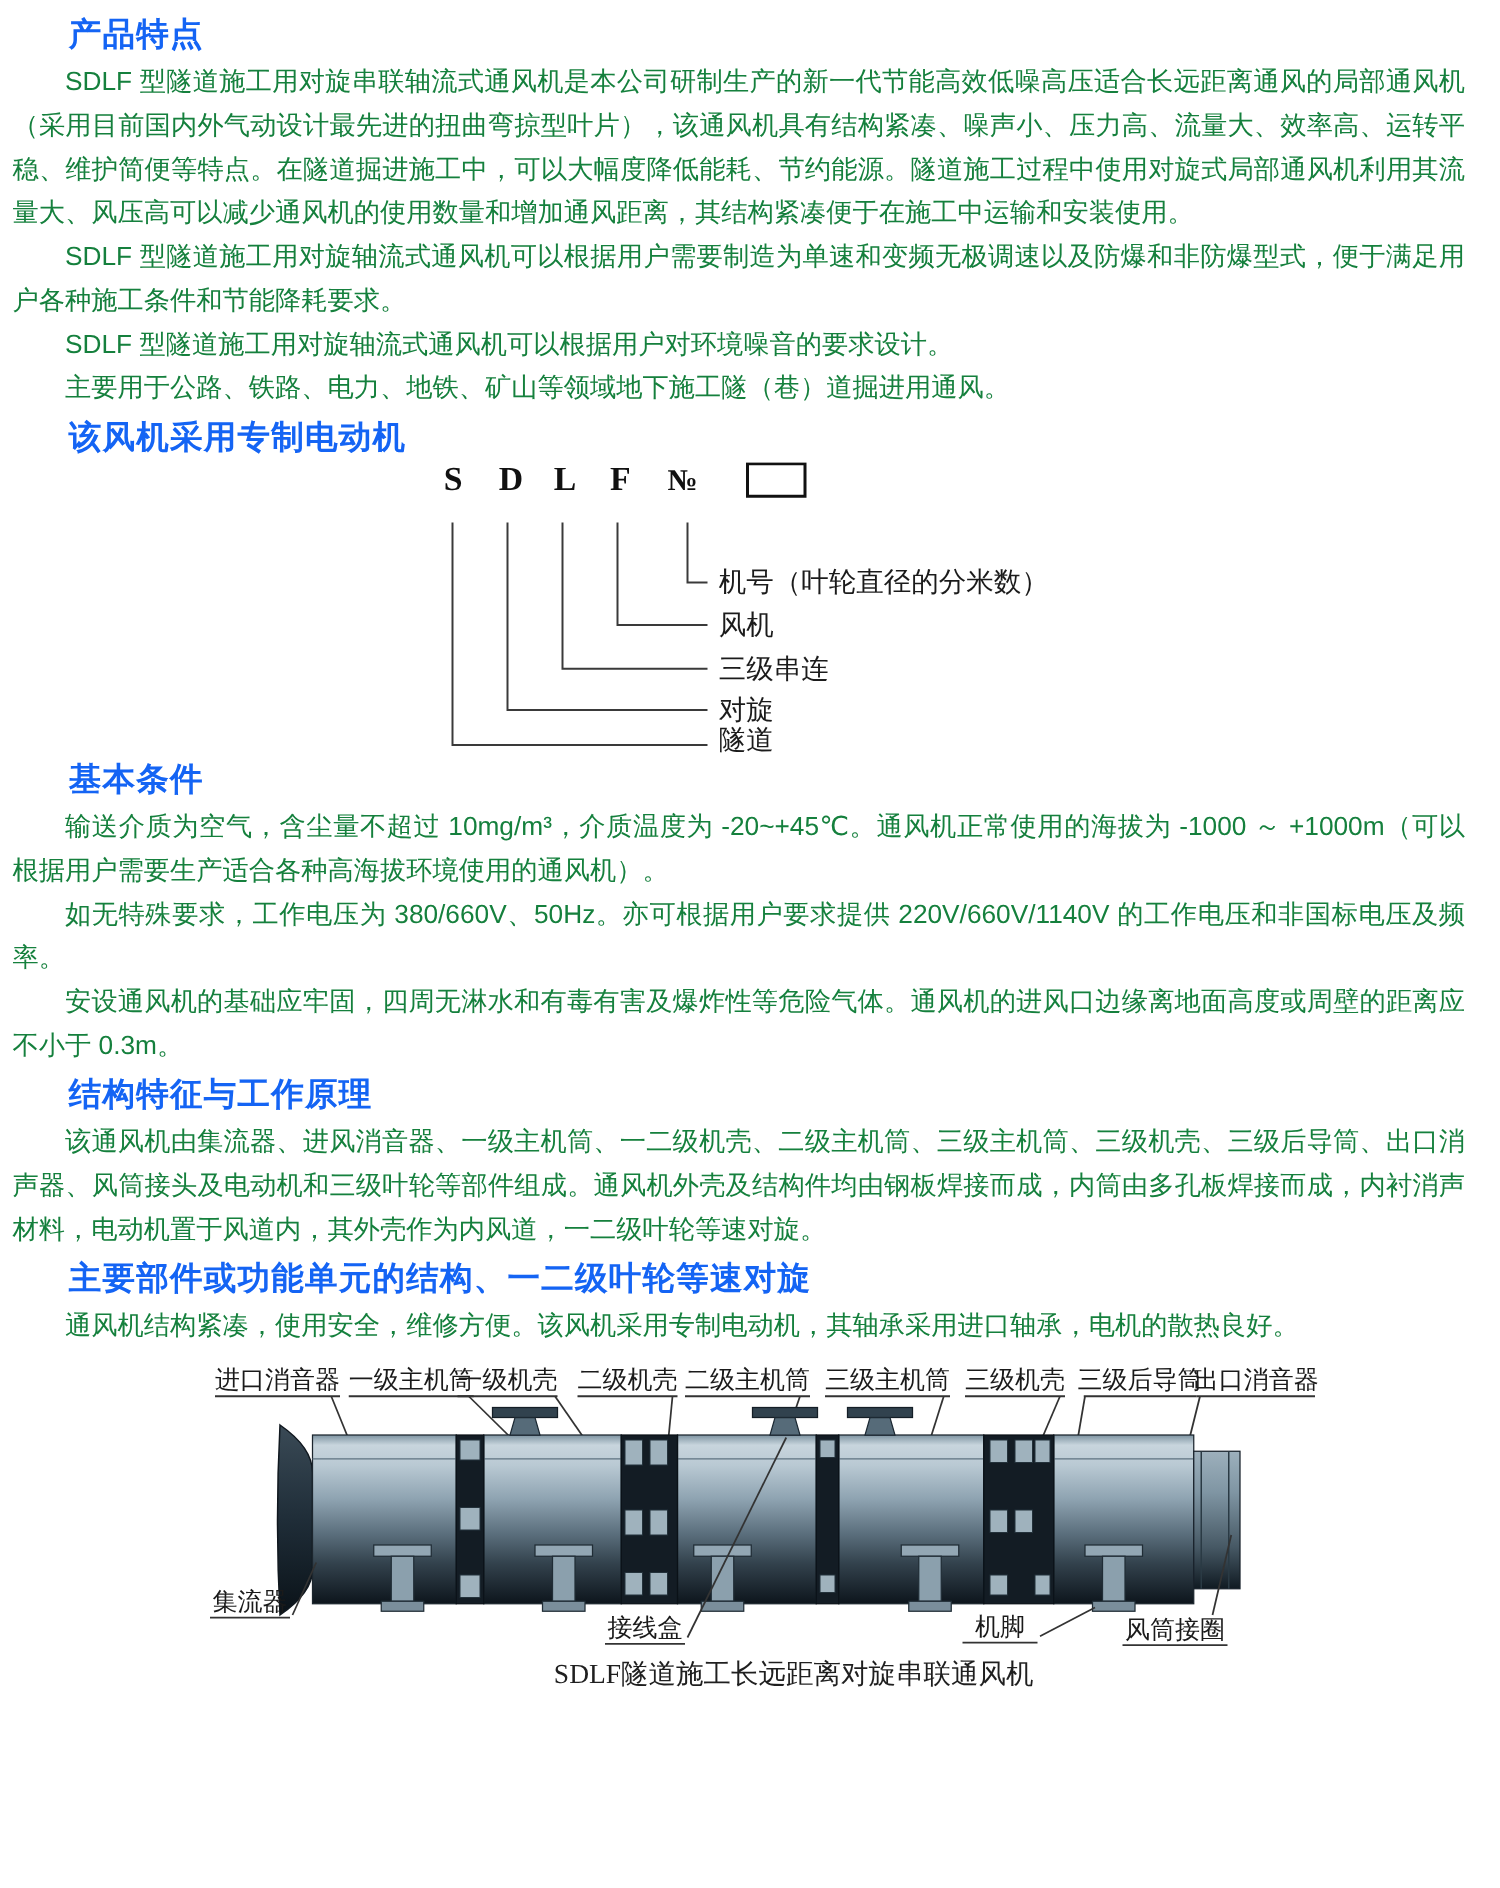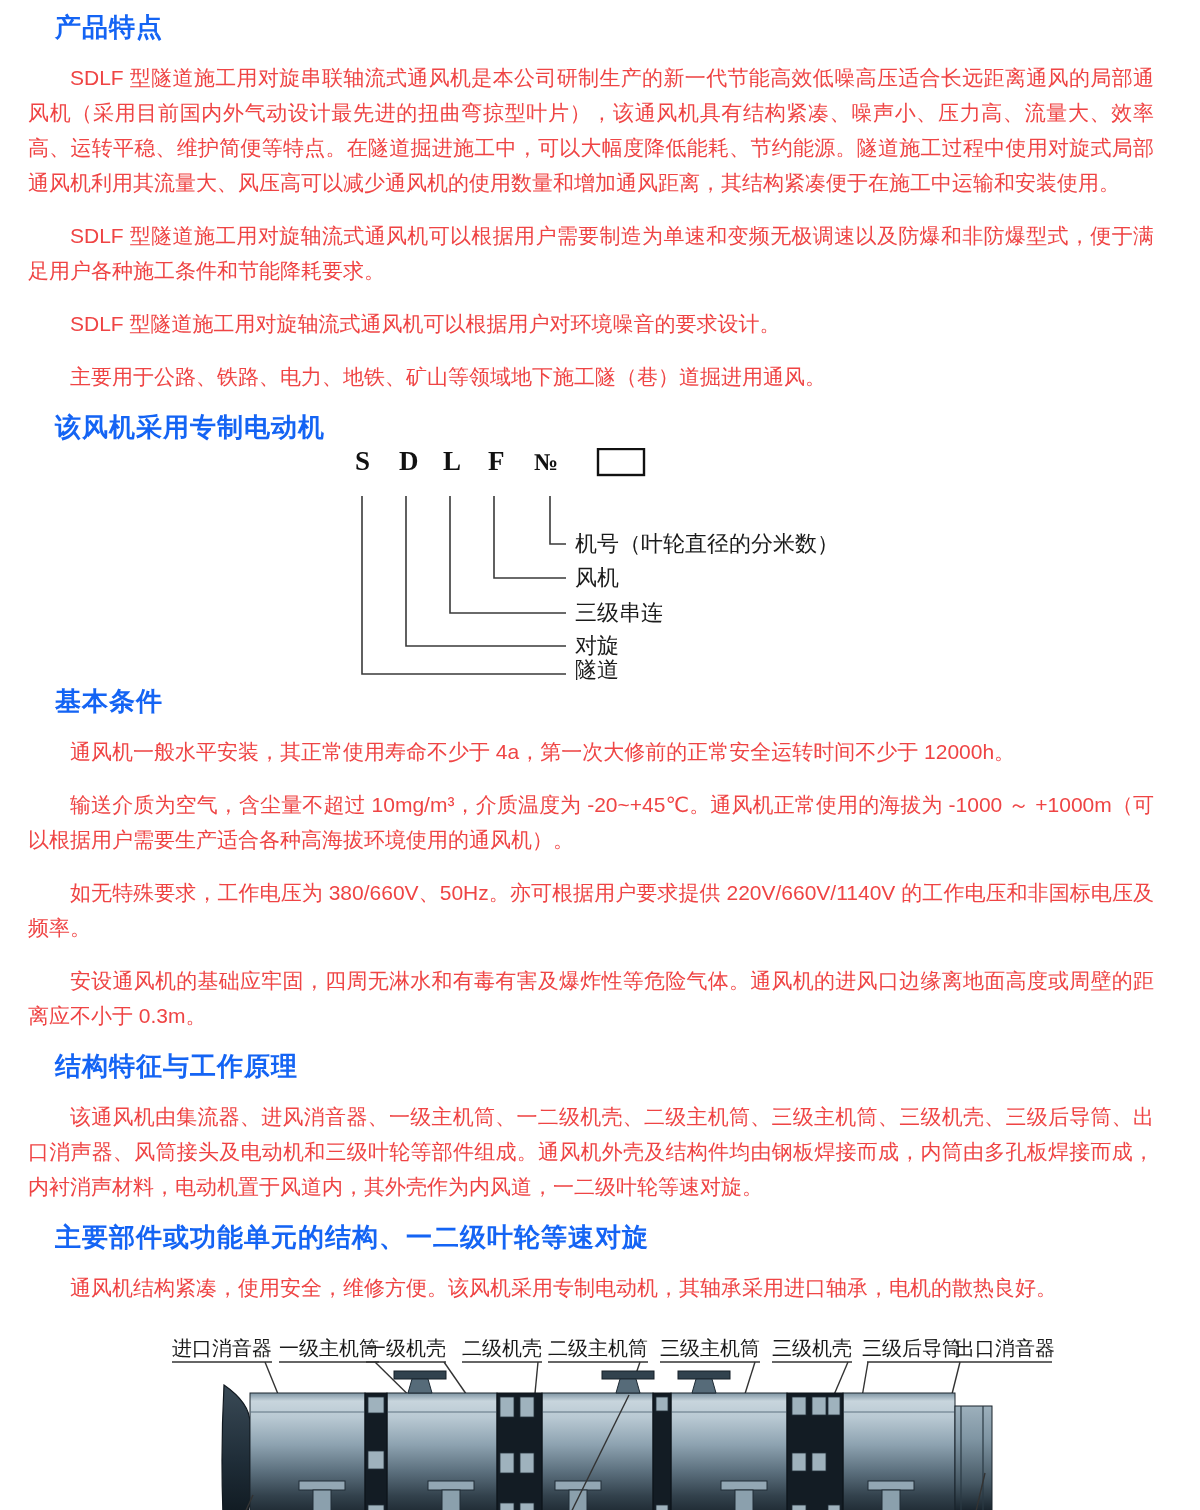--- a/index.html
+++ b/index.html
@@ -8,23 +8,23 @@
     font-family:"Liberation Sans","DejaVu Sans",sans-serif;
     color:#141414;
   }
   .doc{padding:6px 28px 0 10px;}
   h2.sec{
     color:#1464f4;
     font-size:26px;line-height:30px;font-weight:bold;
     margin:6px 0 6px 45px;letter-spacing:1px;
   }
   p.body{
-    font-size:21px;line-height:35px;margin:18px;
+    font-size:21px;line-height:35px;margin:0;
     text-indent:42px;text-align:justify;font-weight:500;
-    color:#ef4444;
+    color:#15803d;
   }
   svg text{font-family:"Liberation Serif","DejaVu Serif",serif;}
   .model-wrap,.draw-wrap{display:block;}
 </style>
 </head>
 <body>
 
 <div class="doc">
 
   <h2 class="sec">产品特点</h2>
@@ -55,21 +55,20 @@
     <g fill="#1b1b1b" font-size="22">
       <text x="565" y="103">机号（叶轮直径的分米数）</text>
       <text x="565" y="137">风机</text>
       <text x="565" y="172">三级串连</text>
       <text x="565" y="205">对旋</text>
       <text x="565" y="229">隧道</text>
     </g>
   </svg>
 
   <h2 class="sec">基本条件</h2>
-  <p class="body">通风机一般水平安装，其正常使用寿命不少于 4a，第一次大修前的正常安全运转时间不少于 12000h。</p>
   <p class="body">输送介质为空气，含尘量不超过 10mg/m³，介质温度为 -20~+45℃。通风机正常使用的海拔为 -1000 ～ +1000m（可以根据用户需要生产适合各种高海拔环境使用的通风机）。</p>
   <p class="body">如无特殊要求，工作电压为 380/660V、50Hz。亦可根据用户要求提供 220V/660V/1140V 的工作电压和非国标电压及频率。</p>
   <p class="body">安设通风机的基础应牢固，四周无淋水和有毒有害及爆炸性等危险气体。通风机的进风口边缘离地面高度或周壁的距离应不小于 0.3m。</p>
 
   <h2 class="sec">结构特征与工作原理</h2>
   <p class="body">该通风机由集流器、进风消音器、一级主机筒、一二级机壳、二级主机筒、三级主机筒、三级机壳、三级后导筒、出口消声器、风筒接头及电动机和三级叶轮等部件组成。通风机外壳及结构件均由钢板焊接而成，内筒由多孔板焊接而成，内衬消声材料，电动机置于风道内，其外壳作为内风道，一二级叶轮等速对旋。</p>
 
   <h2 class="sec">主要部件或功能单元的结构、一二级叶轮等速对旋</h2>
   <p class="body">通风机结构紧凑，使用安全，维修方便。该风机采用专制电动机，其轴承采用进口轴承，电机的散热良好。</p>
 

